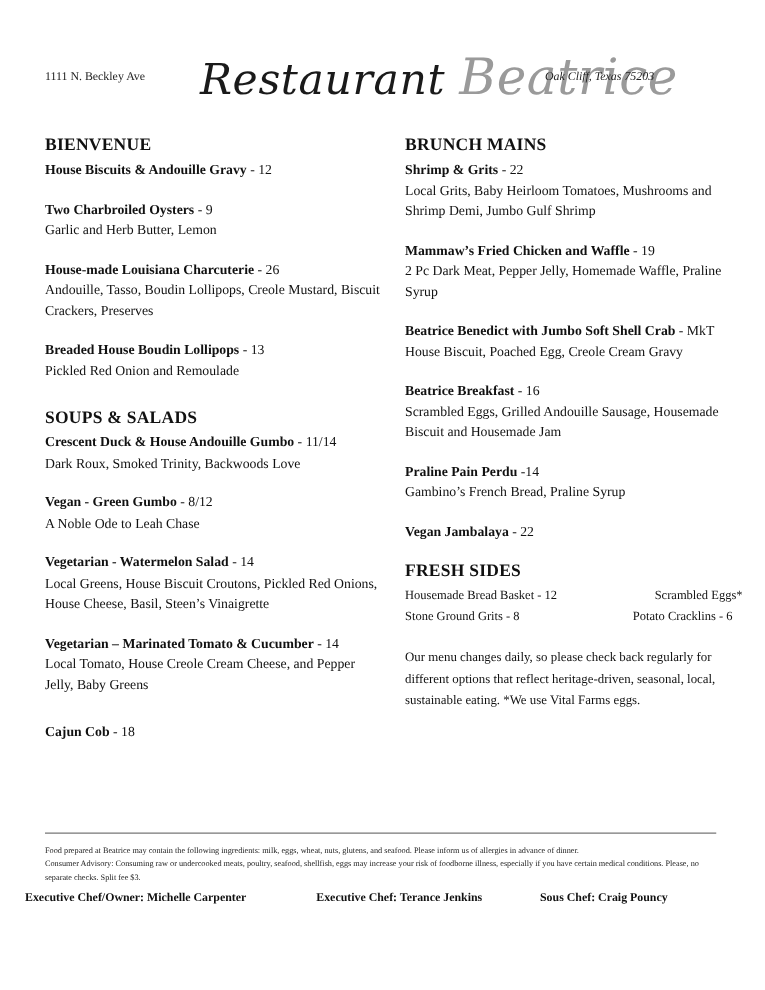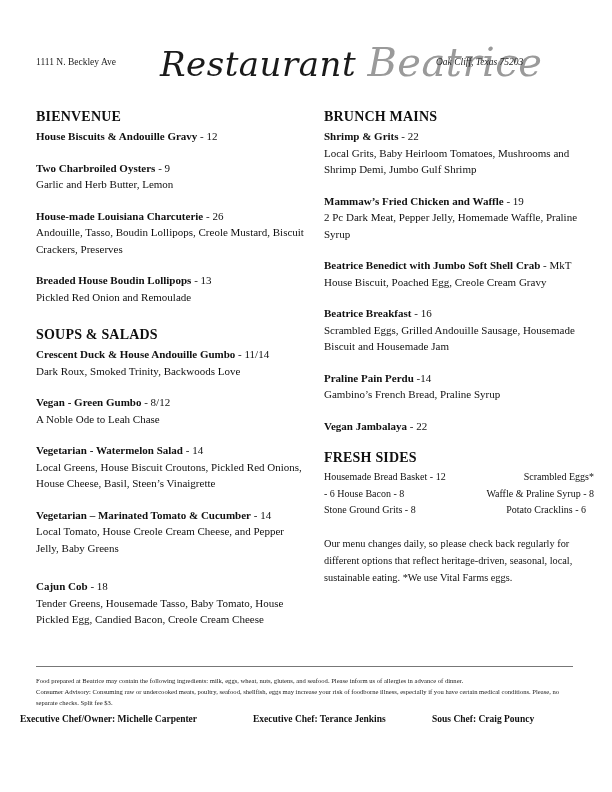--- a/index.html
+++ b/index.html
@@ -89,21 +89,20 @@
     <div class="item">
       <span class="item-name">Vegetarian - Watermelon Salad</span><span> - 14</span>
       <span class="item-desc">Local Greens, House Biscuit Croutons,  Pickled Red Onions, House Cheese, Basil, Steen’s Vinaigrette</span>
     </div>
     <div class="item">
       <span class="item-name">Vegetarian – Marinated Tomato &amp; Cucumber</span><span> - 14</span>
       <span class="item-desc">Local Tomato, House Creole Cream Cheese, and Pepper Jelly, Baby Greens</span>
     </div>
     <div class="item" style="margin-top:22px;">
       <span class="item-name">Cajun Cob</span><span> - 18</span>
-      <span class="item-desc">Tender Greens, Housemade Tasso, Baby Tomato, House Pickled Egg, Candied Bacon, Creole Cream Cheese</span>
     </div>
   </div>
 </div>
 
 <div class="col col-right">
   <div>
     <div class="section-title">BRUNCH MAINS</div>
     <div class="item">
       <span class="item-name">Shrimp &amp; Grits</span><span> - 22</span>
       <span class="item-desc">Local Grits, Baby Heirloom Tomatoes, Mushrooms and Shrimp Demi, Jumbo Gulf Shrimp</span>
@@ -130,24 +129,20 @@
   </div>
 
   <div>
     <div class="section-title">FRESH SIDES</div>
     <div class="sides">
       <div class="sides-row">
         <span>Housemade Bread Basket - 12</span>
         <span>Scrambled Eggs*</span>
       </div>
       <div class="sides-row">
-        <span>- 6  House Bacon - 8</span>
-        <span>Waffle &amp; Praline Syrup - 8</span>
-      </div>
-      <div class="sides-row">
         <span>Stone Ground  Grits - 8</span>
         <span style="margin-right:8px;">Potato Cracklins - 6</span>
       </div>
     </div>
     <div class="note">Our menu changes daily, so please check back regularly for different options that reflect heritage-driven, seasonal, local, sustainable eating.  *We use Vital Farms eggs.</div>
   </div>
 </div>
 
 <div class="rule"></div>
 <div class="fine">

